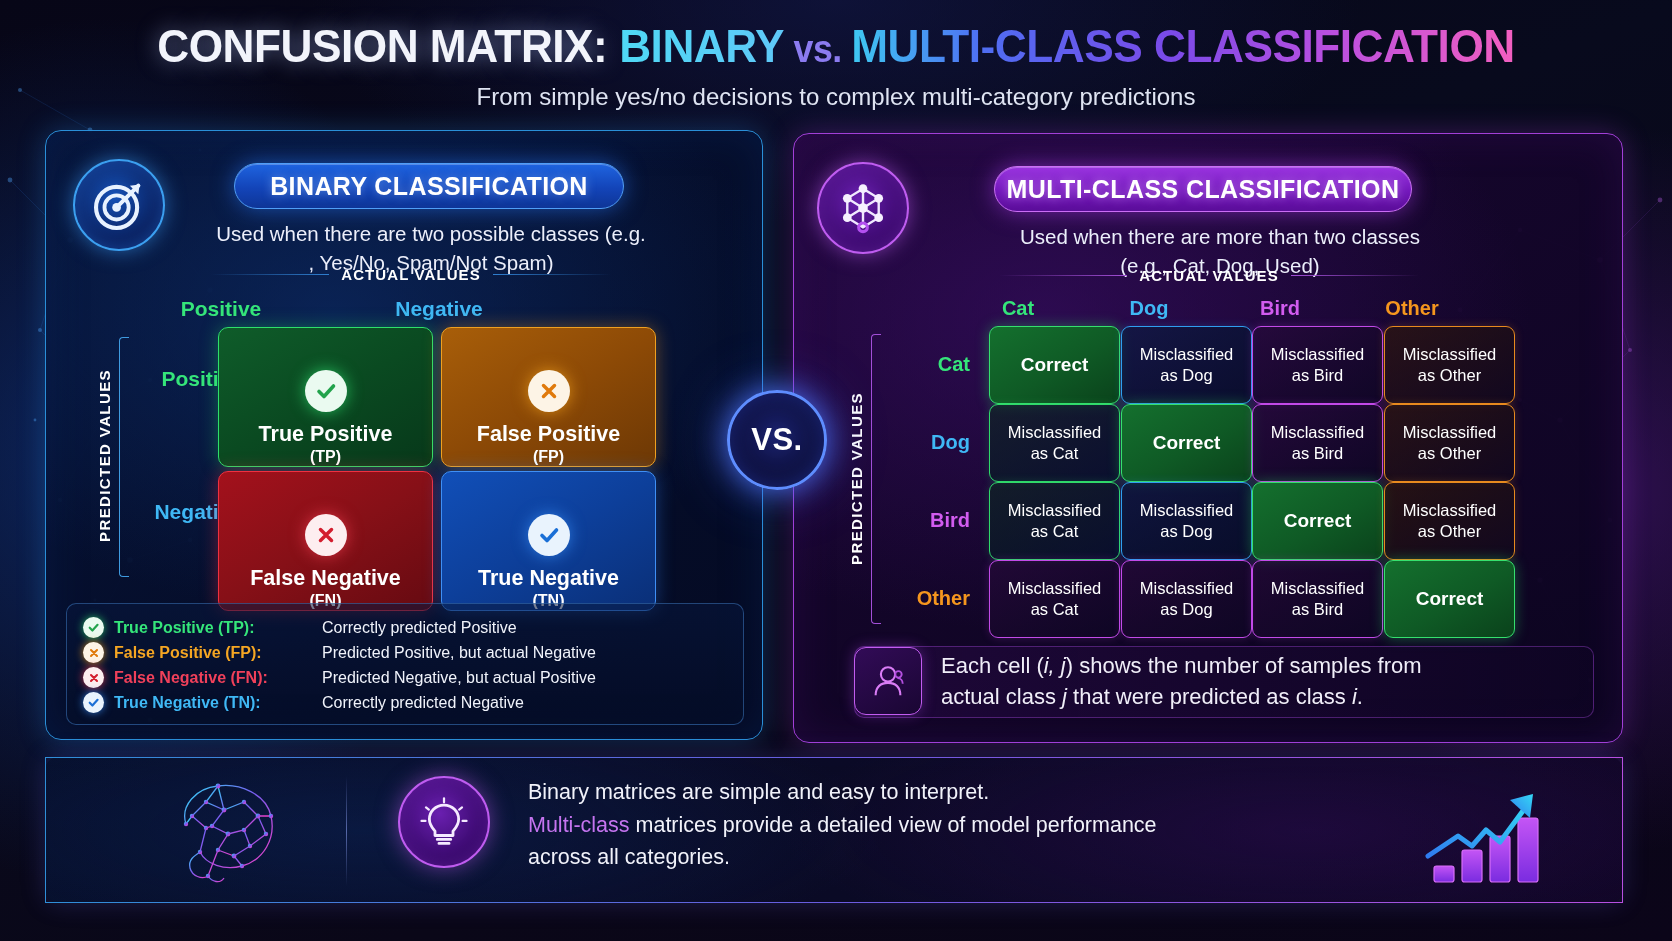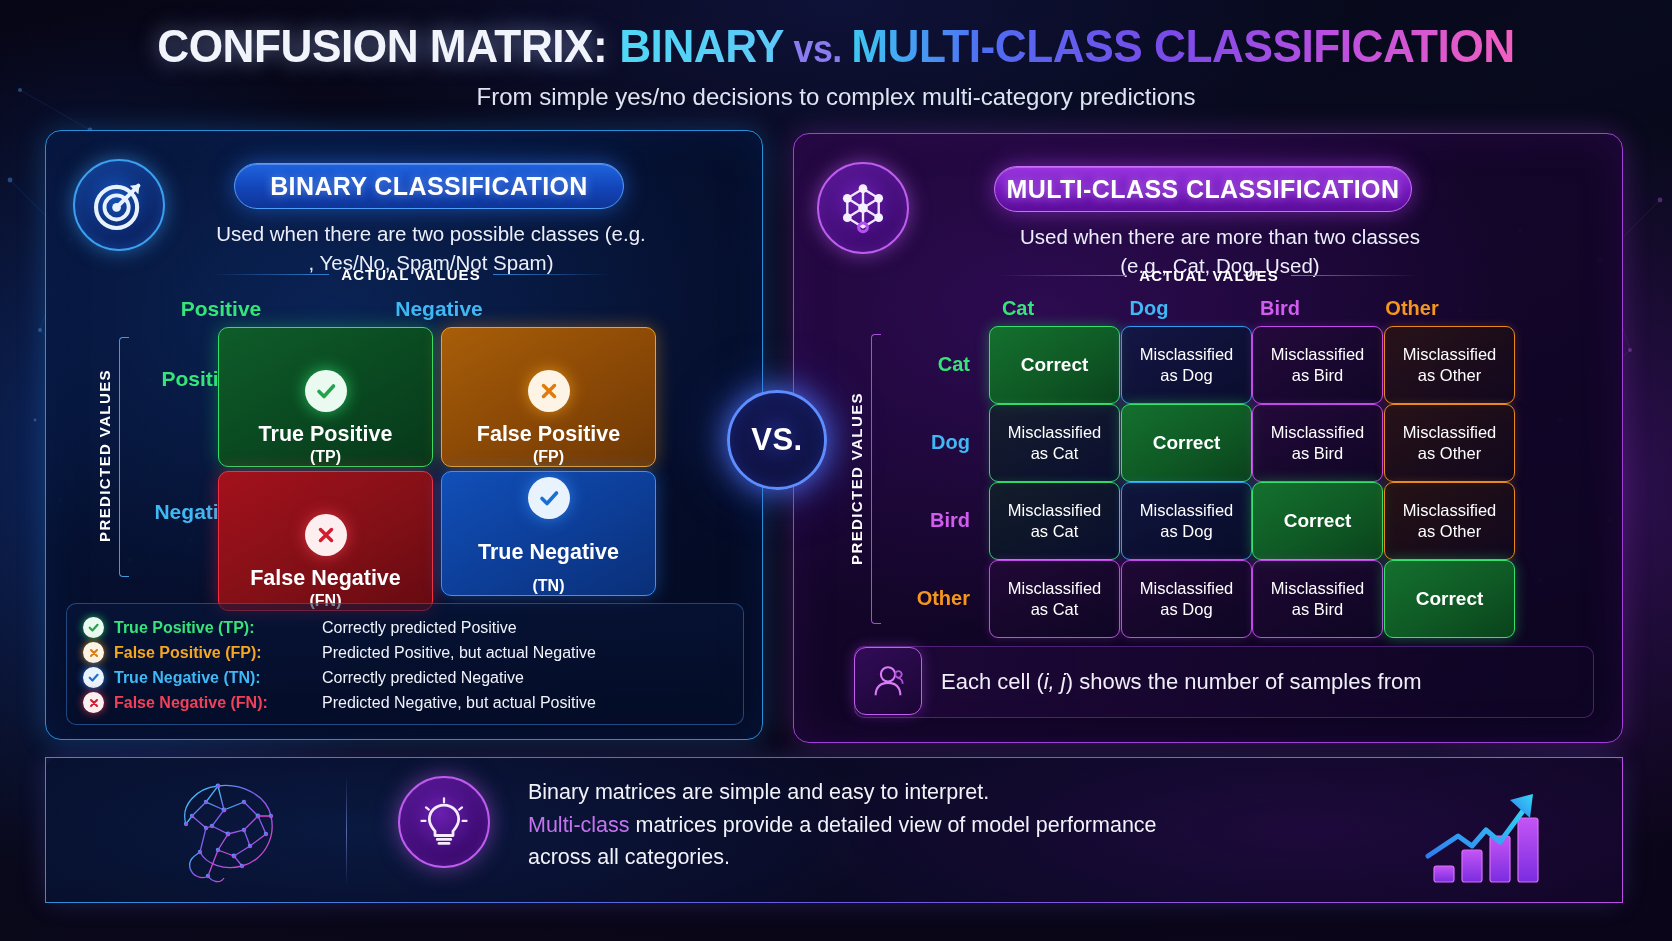--- a/index.html
+++ b/index.html
@@ -498,21 +498,21 @@
   <div class="cell cell-fn" style="left:172px; top:340px; width:215px; height:140px;">
     <div class="cell-badge" style="background:#fdeef0; box-shadow:0 0 16px rgba(240,60,80,0.75);">
       <svg width="22" height="22" viewBox="0 0 24 24">
           <path d="M6 6 L18 18 M18 6 L6 18" fill="none" stroke="#d31d2e" stroke-width="3.8" stroke-linecap="round"></path>
         </svg>
     </div>
     <div class="cell-title">False Negative</div>
     <div class="cell-sub">(FN)</div>
   </div>
 
-  <div class="cell cell-tn" style="left:395px; top:340px; width:215px; height:125px;gap:11px;">
+  <div class="cell cell-tn" style="left:395px; top:340px; width:215px; height:140px;">
     <div class="cell-badge" style="background:#e9f3fd; box-shadow:0 0 16px rgba(55,140,245,0.75);">
       <svg width="24" height="24" viewBox="0 0 24 24">
           <path d="M5 12.5 L10 17.5 L19.5 7" fill="none" stroke="#1a6fd6" stroke-width="3.6" stroke-linecap="round" stroke-linejoin="round"></path>
         </svg>
     </div>
     <div class="cell-title">True Negative</div>
     <div class="cell-sub">(TN)</div>
   </div>
 
   <div class="legend">
@@ -528,36 +528,36 @@
     <div class="legend-row">
       <span class="lg-dot" style="background:#fdf4e6; box-shadow:0 0 9px rgba(240,160,30,0.8);">
         <svg width="12" height="12" viewBox="0 0 24 24">
             <path d="M6 6 L18 18 M18 6 L6 18" fill="none" stroke="#e07a0c" stroke-width="4.2" stroke-linecap="round"></path>
           </svg>
       </span>
       <span class="lg-key" style="color:#f5a623;">False Positive (FP):</span>
       <span class="lg-val">Predicted Positive, but actual Negative</span>
     </div>
     <div class="legend-row">
+      <span class="lg-dot" style="background:#fdeef0; box-shadow:0 0 9px rgba(240,60,80,0.8);">
+        <svg width="12" height="12" viewBox="0 0 24 24">
+            <path d="M6 6 L18 18 M18 6 L6 18" fill="none" stroke="#d31d2e" stroke-width="4.2" stroke-linecap="round"></path>
+          </svg>
+      </span>
+      <span class="lg-key" style="color:#f0405a;">False Negative (FN):</span>
+      <span class="lg-val">Predicted Negative, but actual Positive</span>
+    </div>
+    <div class="legend-row">
       <span class="lg-dot" style="background:#e9f3fd; box-shadow:0 0 9px rgba(55,140,245,0.8);">
         <svg width="13" height="13" viewBox="0 0 24 24">
             <path d="M5 12.5 L10 17.5 L19.5 7" fill="none" stroke="#1a6fd6" stroke-width="4" stroke-linecap="round" stroke-linejoin="round"></path>
           </svg>
       </span>
       <span class="lg-key" style="color:#3fb8f5;">True Negative (TN):</span>
       <span class="lg-val">Correctly predicted Negative</span>
-    </div>
-    <div class="legend-row">
-      <span class="lg-dot" style="background:#fdeef0; box-shadow:0 0 9px rgba(240,60,80,0.8);">
-        <svg width="12" height="12" viewBox="0 0 24 24">
-            <path d="M6 6 L18 18 M18 6 L6 18" fill="none" stroke="#d31d2e" stroke-width="4.2" stroke-linecap="round"></path>
-          </svg>
-      </span>
-      <span class="lg-key" style="color:#f0405a;">False Negative (FN):</span>
-      <span class="lg-val">Predicted Negative, but actual Positive</span>
     </div>
   </div>
 </div>
 
 <div class="vs-badge">VS.</div>
 
 <div class="panel panel-multi">
 
   <div class="panel-icon icon-multi">
     <svg width="58" height="58" viewBox="0 0 48 48">
@@ -619,20 +619,21 @@
   <div class="mc-cell mc-other" style="left:590px; top:348px;">Misclassified<br>as Other</div>
 
   <div class="mc-cell mc-bird" style="left:195px; top:426px;">Misclassified<br>as Cat</div>
   <div class="mc-cell mc-bird" style="left:327px; top:426px;">Misclassified<br>as Dog</div>
   <div class="mc-cell mc-bird" style="left:458px; top:426px;">Misclassified<br>as Bird</div>
   <div class="mc-cell mc-correct" style="left:590px; top:426px;">Correct</div>
 
   <div class="mc-note">
     <div class="mc-note-text">
       <div><span>Each cell (</span><i>i, j</i><span>) shows the number of samples from</span></div>
+      <div><span>actual class </span><i>j</i><span> that were predicted as class </span><i>i</i><span>.</span></div>
     </div>
   </div>
   <div class="mc-note-icon">
     <svg width="38" height="38" viewBox="0 0 40 40">
       <circle cx="20" cy="13" r="7.5" fill="none" stroke="#d97cf5" stroke-width="2.2"></circle>
       <path d="M7 35 C7 26 12.5 22 20 22 C27.5 22 33 26 33 35" fill="none" stroke="#d97cf5" stroke-width="2.2"></path>
       <path d="M30 17 C33.5 17 35.5 20 35.5 23" fill="none" stroke="#b450e0" stroke-width="2"></path>
       <circle cx="31" cy="13" r="3.4" fill="none" stroke="#b450e0" stroke-width="2"></circle>
     </svg>
   </div>

